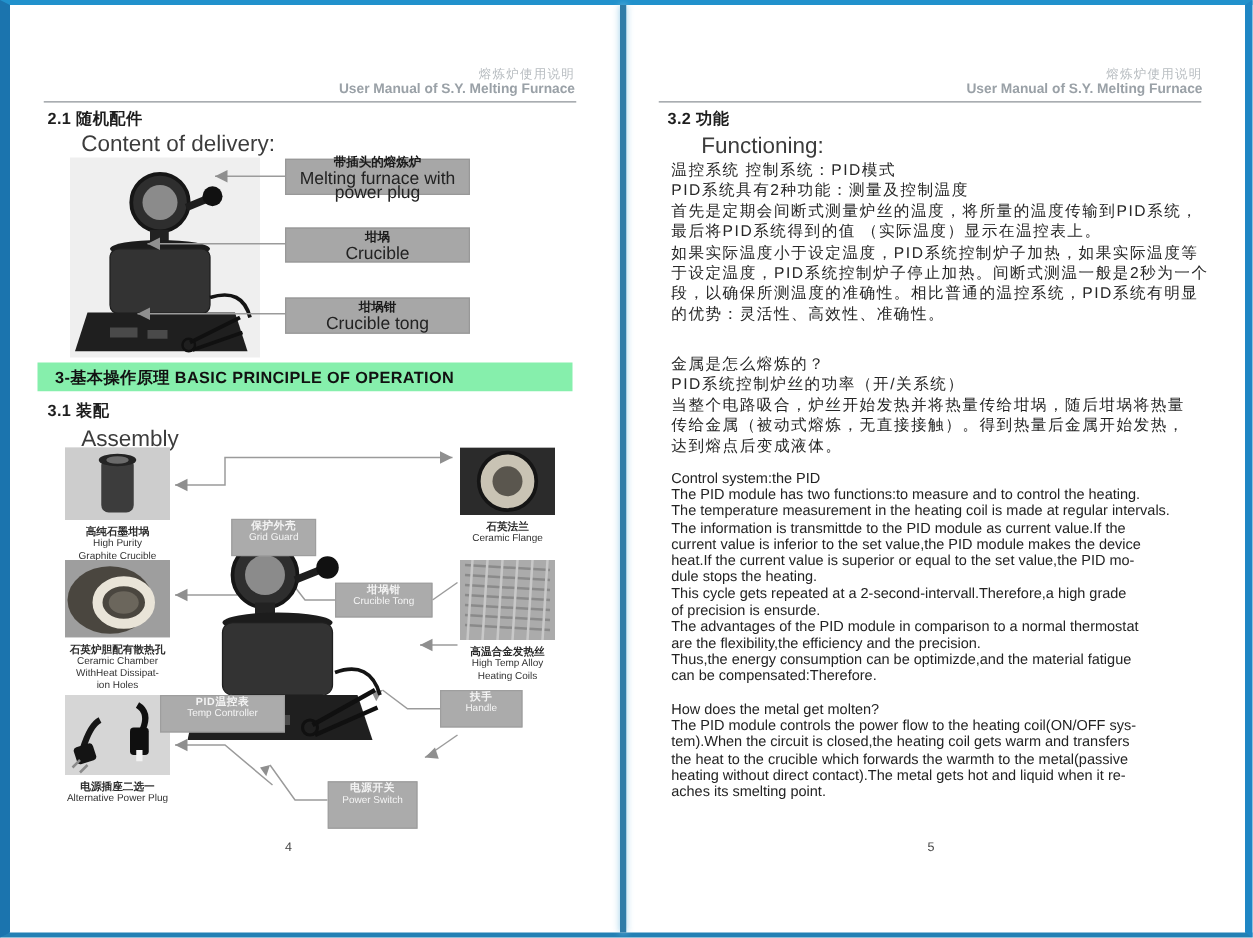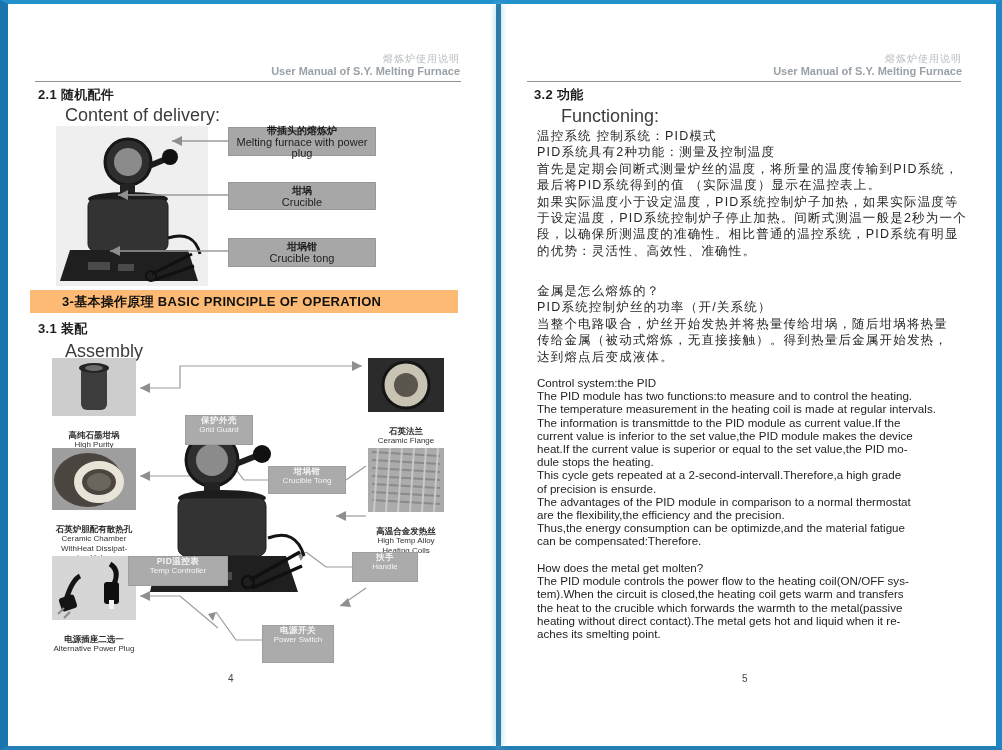--- a/index.html
+++ b/index.html
@@ -26,36 +26,36 @@
 
   .hdr-cn{position:absolute;font-size:10px;color:#b7bcc0;letter-spacing:1px;}
   .hdr-en{position:absolute;font-size:11px;font-weight:bold;color:#9aa1a7;}
   .hdr-rule{position:absolute;height:1px;background:#8d9398;}
 
   .h2{position:absolute;font-size:13px;font-weight:bold;color:#1e1e1e;letter-spacing:.3px;}
   .sub{position:absolute;font-size:18px;color:#3c3c3c;}
 
   .section-bar{
     position:absolute;left:22px;top:286px;width:428px;height:23px;
-    background:#fdba74;color:#111;font-size:13px;font-weight:bold;
-    line-height:23px;padding-left:32px;box-sizing:border-box;letter-spacing:.3px;
+    background:#86efac;color:#111;font-size:13px;font-weight:bold;
+    line-height:23px;padding-left:14px;box-sizing:border-box;letter-spacing:.3px;
   }
 
   .fig{position:absolute;}
   .dl-box{
     position:absolute;left:180px;width:148px;background:#a7a7a7;
     text-align:center;display:flex;flex-direction:column;justify-content:center;
     border:1px solid #989898;box-sizing:border-box;
   }
   .dl-cn{font-size:10px;font-weight:bold;color:#1a1a1a;line-height:12px;}
-  .dl-en{font-size:11px;color:#222;line-height:11px;}
+  .dl-en{font-size:14px;color:#222;line-height:11px;}
 
   .as-item{position:absolute;text-align:center;}
   .photo{display:block;background:#c9c9c9;}
-  .cap{margin-top:14px;}
+  .cap{margin-top:4px;}
   .cap-cn{font-size:8.5px;font-weight:bold;color:#2c2c2c;line-height:10px;}
   .cap-en{font-size:8px;color:#333;line-height:9.5px;white-space:pre-line;}
 
   .ov-label{
     position:absolute;background:#ababab;color:#f4f4f4;text-align:center;
     display:flex;flex-direction:column;z-index:5;
     box-shadow:0 0 0 1px #9e9e9e inset;
   }
   .ov-cn{font-size:8.5px;font-weight:bold;line-height:10px;letter-spacing:.5px;}
   .ov-en{font-size:8px;line-height:9.5px;}

